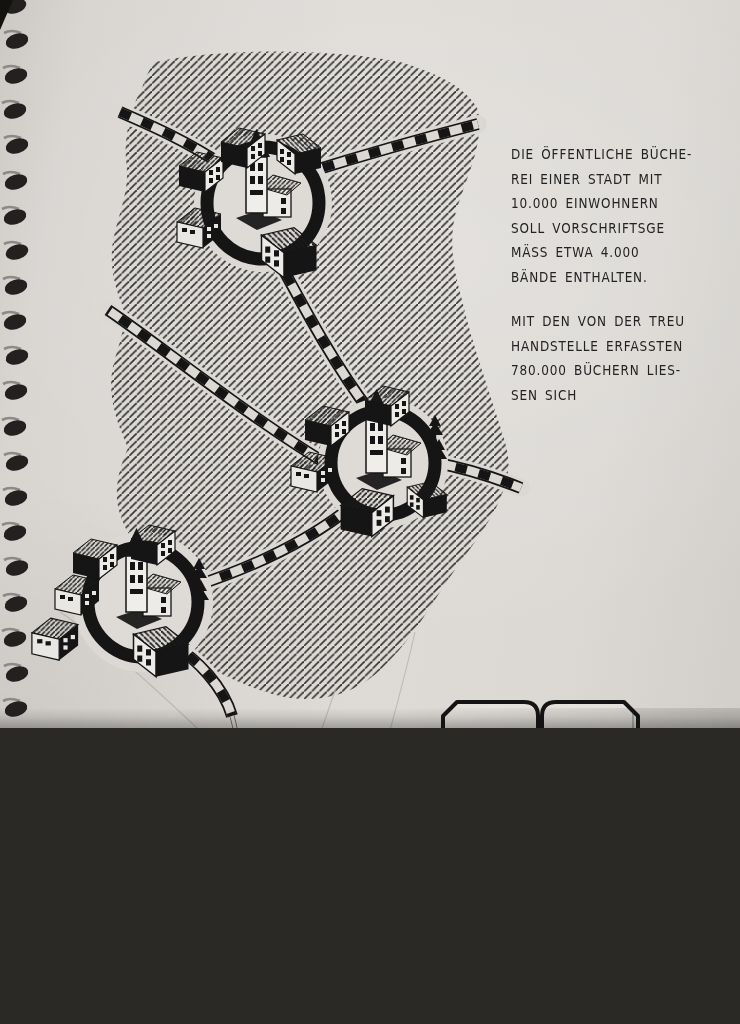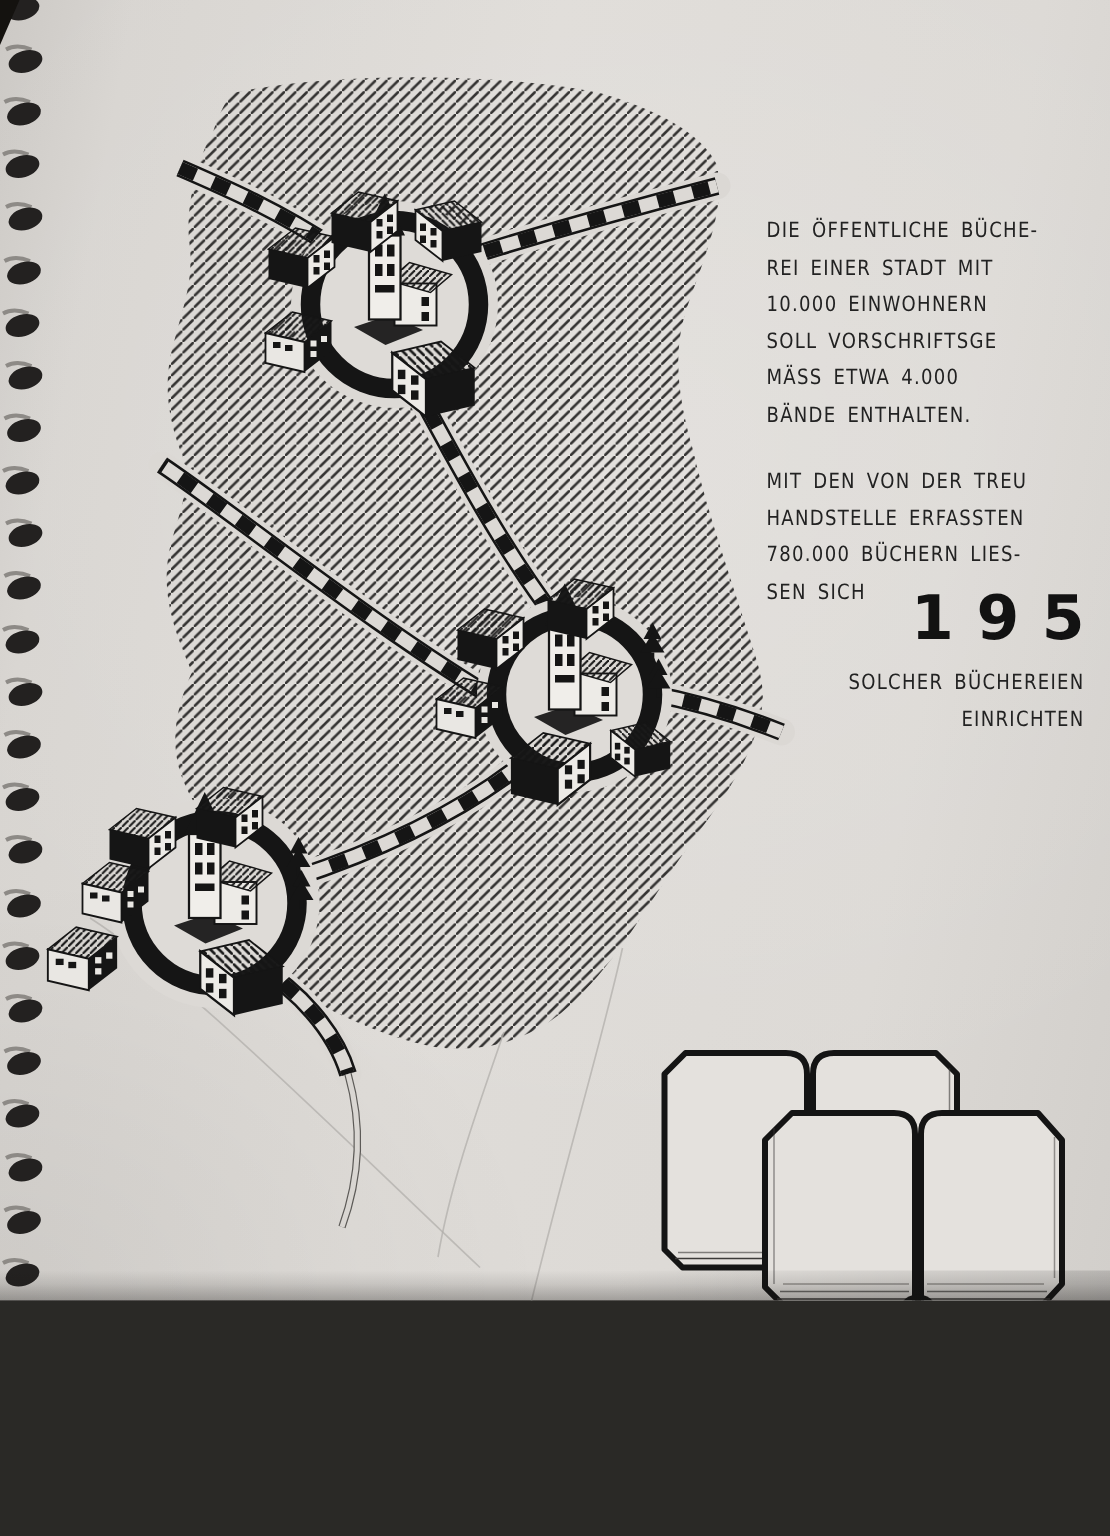--- a/index.html
+++ b/index.html
@@ -1,18 +1,18 @@
 <!DOCTYPE html>
 <html><head>
 <meta charset="utf-8">
 <title>Scanned book page</title>
 <style>
   html,body{margin:0;padding:0;background:#2a2926;}
   .page{
-    position:relative; width:740px; height:867px; overflow:hidden;
+    position:relative; width:740px; height:728px; overflow:hidden;
     background:
       radial-gradient(120% 90% at 58% 35%, rgba(255,255,255,.16), rgba(255,255,255,0) 60%),
       radial-gradient(90% 60% at 0% 100%, rgba(0,0,0,.06), rgba(0,0,0,0) 55%),
       linear-gradient(100deg,#ccc9c5 0%,#d8d5d1 10%,#dfdcd8 42%,#dcd9d5 78%,#d2cfcb 100%);
     font-family:"DejaVu Sans",sans-serif;
   }
   svg{position:absolute;left:0;top:0;}
   
   .rh{fill:none;stroke:#dbd8d4;stroke-width:18;stroke-linecap:round;}
   .rc{fill:none;stroke:#151515;stroke-width:12;stroke-linecap:butt;}
@@ -287,25 +287,18 @@
     <div>BÄNDE ENTHALTEN.</div>
   </div>
 
   <div id="para2" class="para">
     <div>MIT DEN VON DER TREU</div>
     <div>HANDSTELLE ERFASSTEN</div>
     <div>780.000 BÜCHERN LIES-</div>
     <div>SEN SICH</div>
   </div>
 
-  <div class="stat">
-    <div class="stat-number">195</div>
-    <div class="stat-caption">
-      <div>SOLCHER BÜCHEREIEN</div>
-      <div>EINRICHTEN</div>
-    </div>
-  </div>
 
   <div class="pagenum">15</div>
 
   <div class="bottom-line"></div>
   <div class="bottom-shadow"></div>
 </div>
 
 </body></html>

